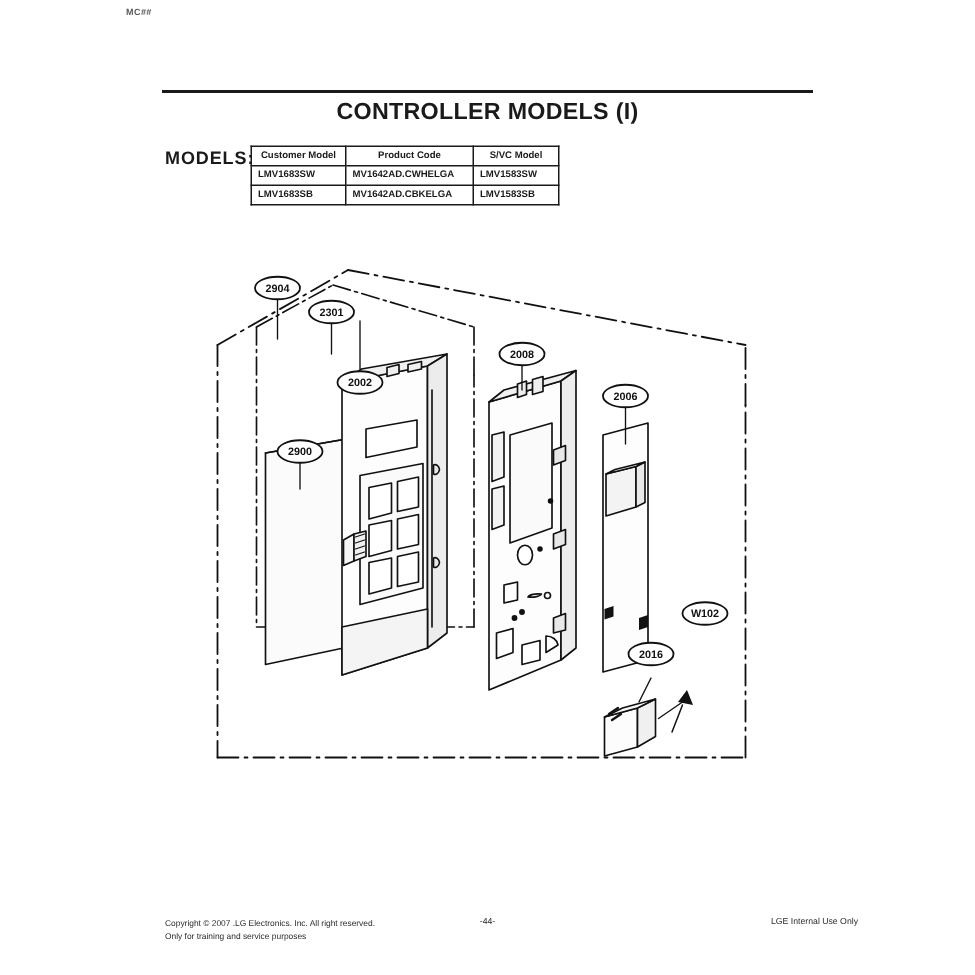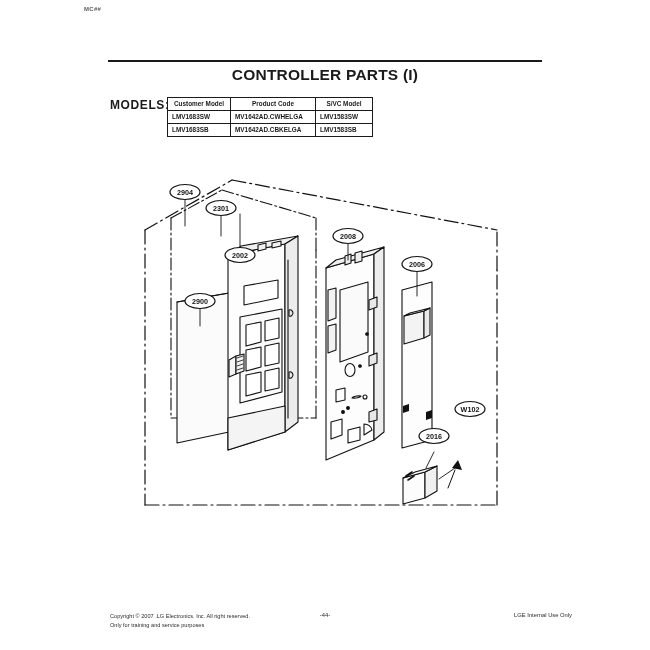--- a/index.html
+++ b/index.html
@@ -135,21 +135,21 @@
   }
 </style>
 </head>
 <body>
 
 <div class="page">
 
   <div class="header-code">MC##</div>
 
   <div class="title-rule"></div>
-  <div class="page-title">CONTROLLER PARTS (I)</div>
+  <div class="page-title">CONTROLLER MODELS (I)</div>
 
   <div class="models-label">MODELS:</div>
 
   <table class="models-table">
     <thead>
       <tr>
         <th class="col-cm">Customer Model</th>
         <th class="col-pc">Product Code</th>
         <th class="col-sv">S/VC Model</th>
       </tr>

